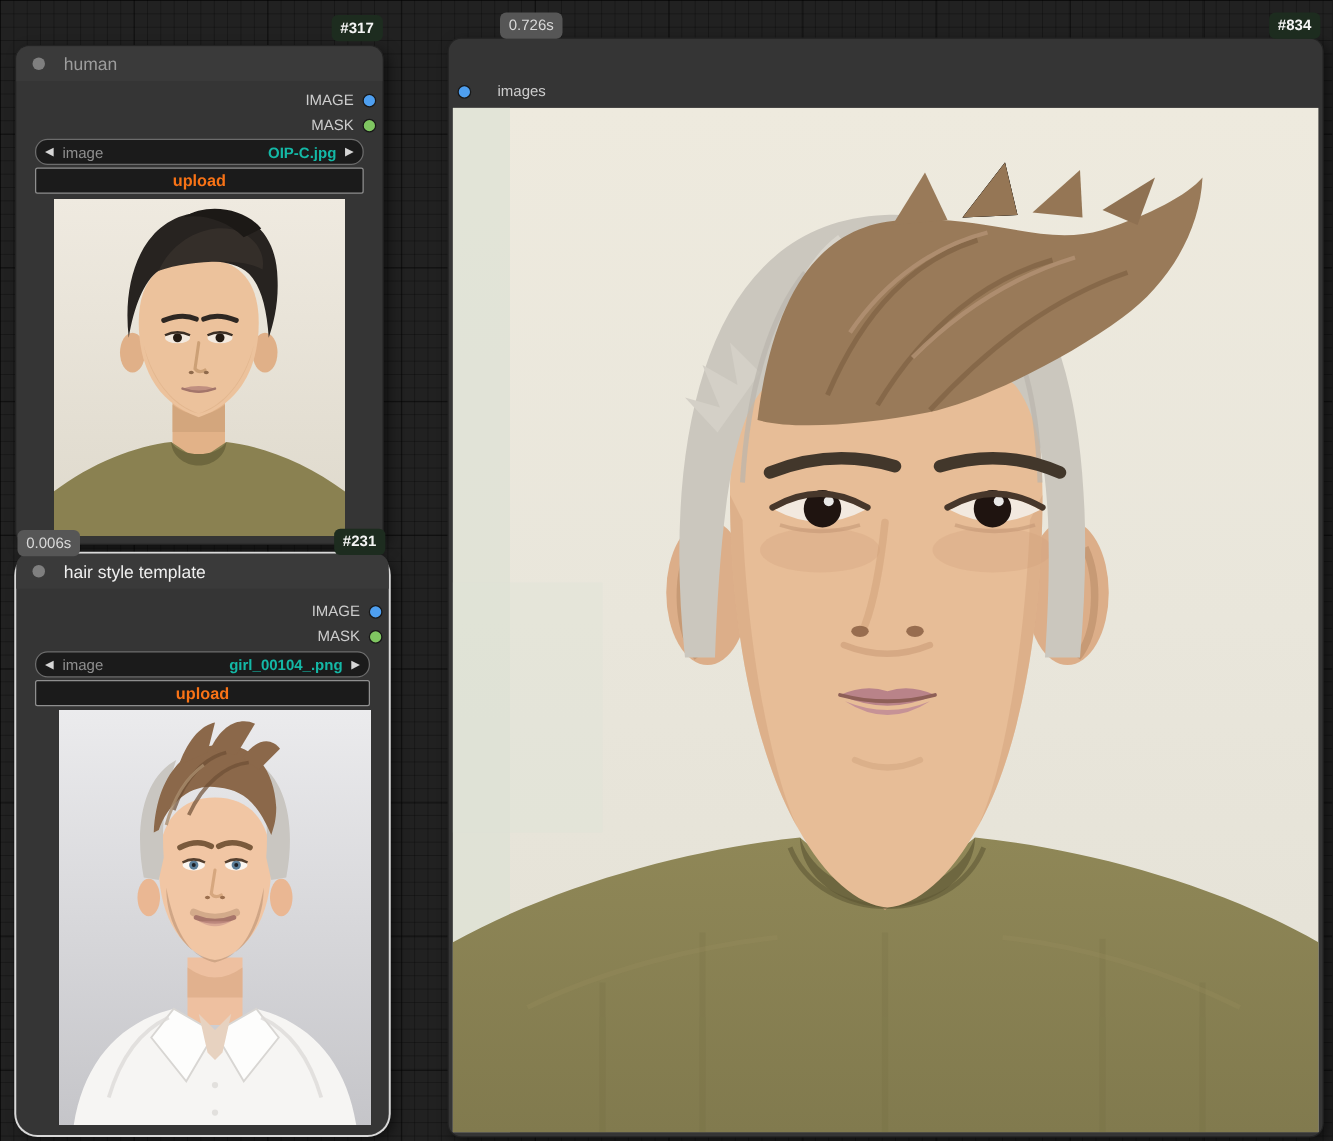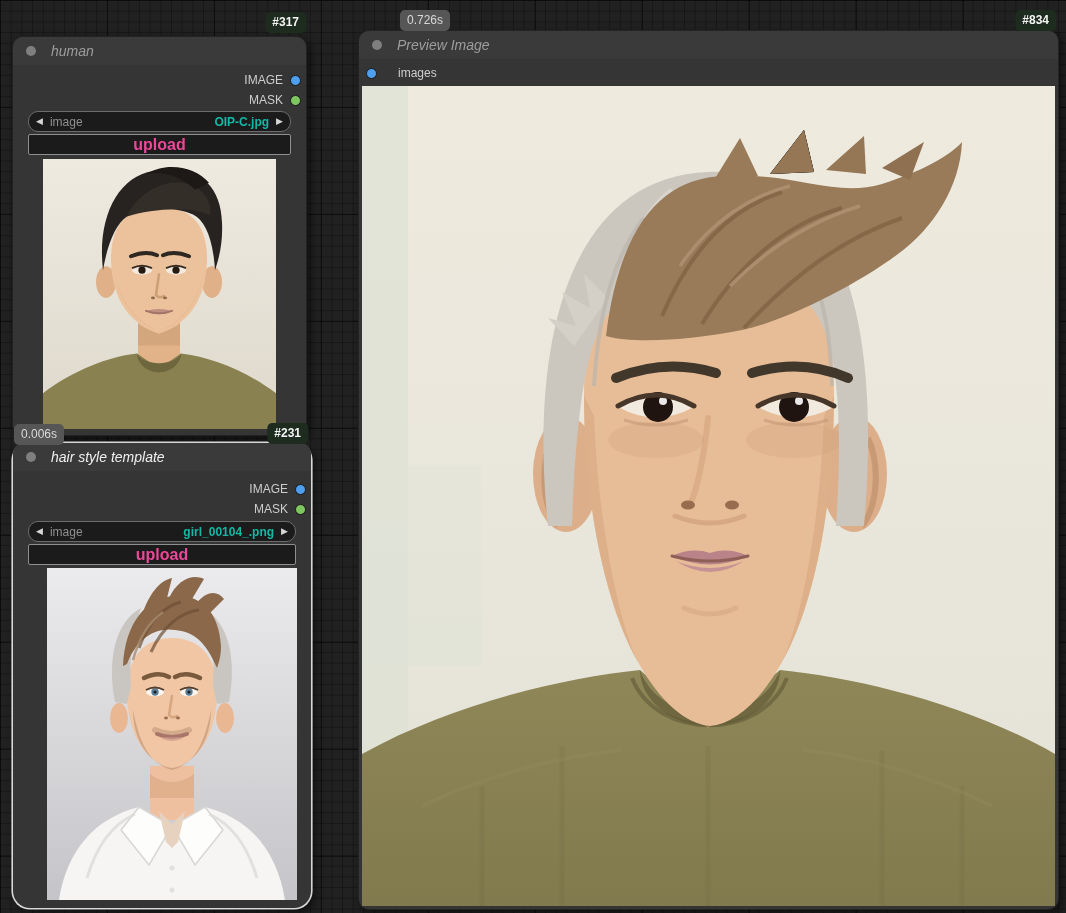--- a/index.html
+++ b/index.html
@@ -13,41 +13,41 @@
       linear-gradient(rgba(0,0,0,.28) 1px, transparent 1px),
       linear-gradient(90deg, rgba(0,0,0,.28) 1px, transparent 1px);
     background-size:107px 107px,107px 107px,10.7px 10.7px,10.7px 10.7px;}
   
   .node{position:absolute;background:#353535;border:1px solid #232323;border-radius:11px;
         box-shadow:4px 4px 10px rgba(0,0,0,.5);}
   .node.selected{border:none;box-shadow:0 0 0 1.6px #d8d8d8,4px 4px 10px rgba(0,0,0,.55);}
   .node-header{position:absolute;left:0;right:0;top:0;height:28px;display:flex;align-items:center;
         background:#3a3a3a;border-radius:10px 10px 0 0;padding-left:13px;}
   .collapse-dot{width:10px;height:10px;border-radius:50%;background:#7f7f7f;margin-right:15px;flex:0 0 auto;}
-  .node-title{font-size:14px;color:#9d9d9d;white-space:nowrap;font-style:italic;}
+  .node-title{font-size:14px;color:#9d9d9d;white-space:nowrap;}
   .node-title.bright{color:#efefef;}
   
   .slot{position:absolute;display:flex;align-items:center;height:18px;font-size:12px;color:#cdcdcd;}
   .slot.out{right:5px;}
   .slot.in{left:7px;}
   .slot .lbl{white-space:nowrap;}
   .slot.out .lbl{margin-right:7px;}
   .slot.in .lbl{margin-left:21px;}
   .dot{width:9px;height:9px;border-radius:50%;border:1px solid #181818;flex:0 0 auto;}
   .dot-blue{background:#4e9ff0;}
   .dot-green{background:#7fc661;}
   
   .combo{position:absolute;left:15px;right:15px;height:19px;background:#1b1b1b;border:1px solid #6c6c6c;
          border-radius:10px;display:flex;align-items:center;font-size:12px;color:#cfcfcf;}
   .combo .arrow{font-size:9px;color:#d6d6d6;padding:0 7px;line-height:19px;}
   .combo .clabel{color:#8f8f8f;}
   .combo .cvalue{margin-left:auto;color:#14b8a6;font-weight:bold;}
   .upload{position:absolute;left:15px;right:15px;height:19px;background:#1b1b1b;border:1px solid #8f8f8f;
           border-radius:2px;display:flex;align-items:center;justify-content:center;
-          font-size:16px;font-weight:bold;color:#ec4899;}
+          font-size:13px;font-weight:bold;color:#f97316;}
   .node-image{position:absolute;overflow:hidden;background:#2a2a2a;}
   .node-image svg{display:block;width:100%;height:100%;}
   
   .badge{position:absolute;height:17px;line-height:17px;padding:2px 7px;border-radius:5px;
          font-size:12px;white-space:nowrap;z-index:30;}
   .id-badge{background:#1d2c1f;color:#f4f4f4;font-weight:bold;transform:translateX(-100%);}
   .time-badge{background:#565656;color:#d9d9d9;}
 </style>
 </head>
 <body>
@@ -200,24 +200,20 @@
           <path d="M110 166 Q125 172 140 166" stroke="#a8756a" stroke-width="4" fill="none" stroke-linecap="round"></path>
           <path d="M112 169 Q125 177 138 169" fill="#c9948a" opacity=".6"></path>
         </g>
       </svg>
     </div>
   </div>
   <div class="badge time-badge" style="left:14px;top:424px;">0.006s</div>
   <div class="badge id-badge" style="left:308px;top:423px;">#231</div>
 
   <div class="node" style="left:358px;top:30px;width:699px;height:878px;">
-    <div class="node-header">
-      <span class="collapse-dot"></span>
-      <span class="node-title">Preview Image</span>
-    </div>
     <div class="slot in" style="top:33px;">
       <span class="dot dot-blue"></span>
       <span class="lbl">images</span>
     </div>
     <div class="node-image" style="left:3px;top:55px;width:693px;height:820px;">
       <svg viewBox="0 0 693 820" preserveAspectRatio="none">
         <defs>
           <linearGradient id="cbg" x1="0" y1="0" x2="0" y2="1">
             <stop offset="0" stop-color="#eeeade"></stop>
               <stop offset=".5" stop-color="#e9e6db"></stop>

